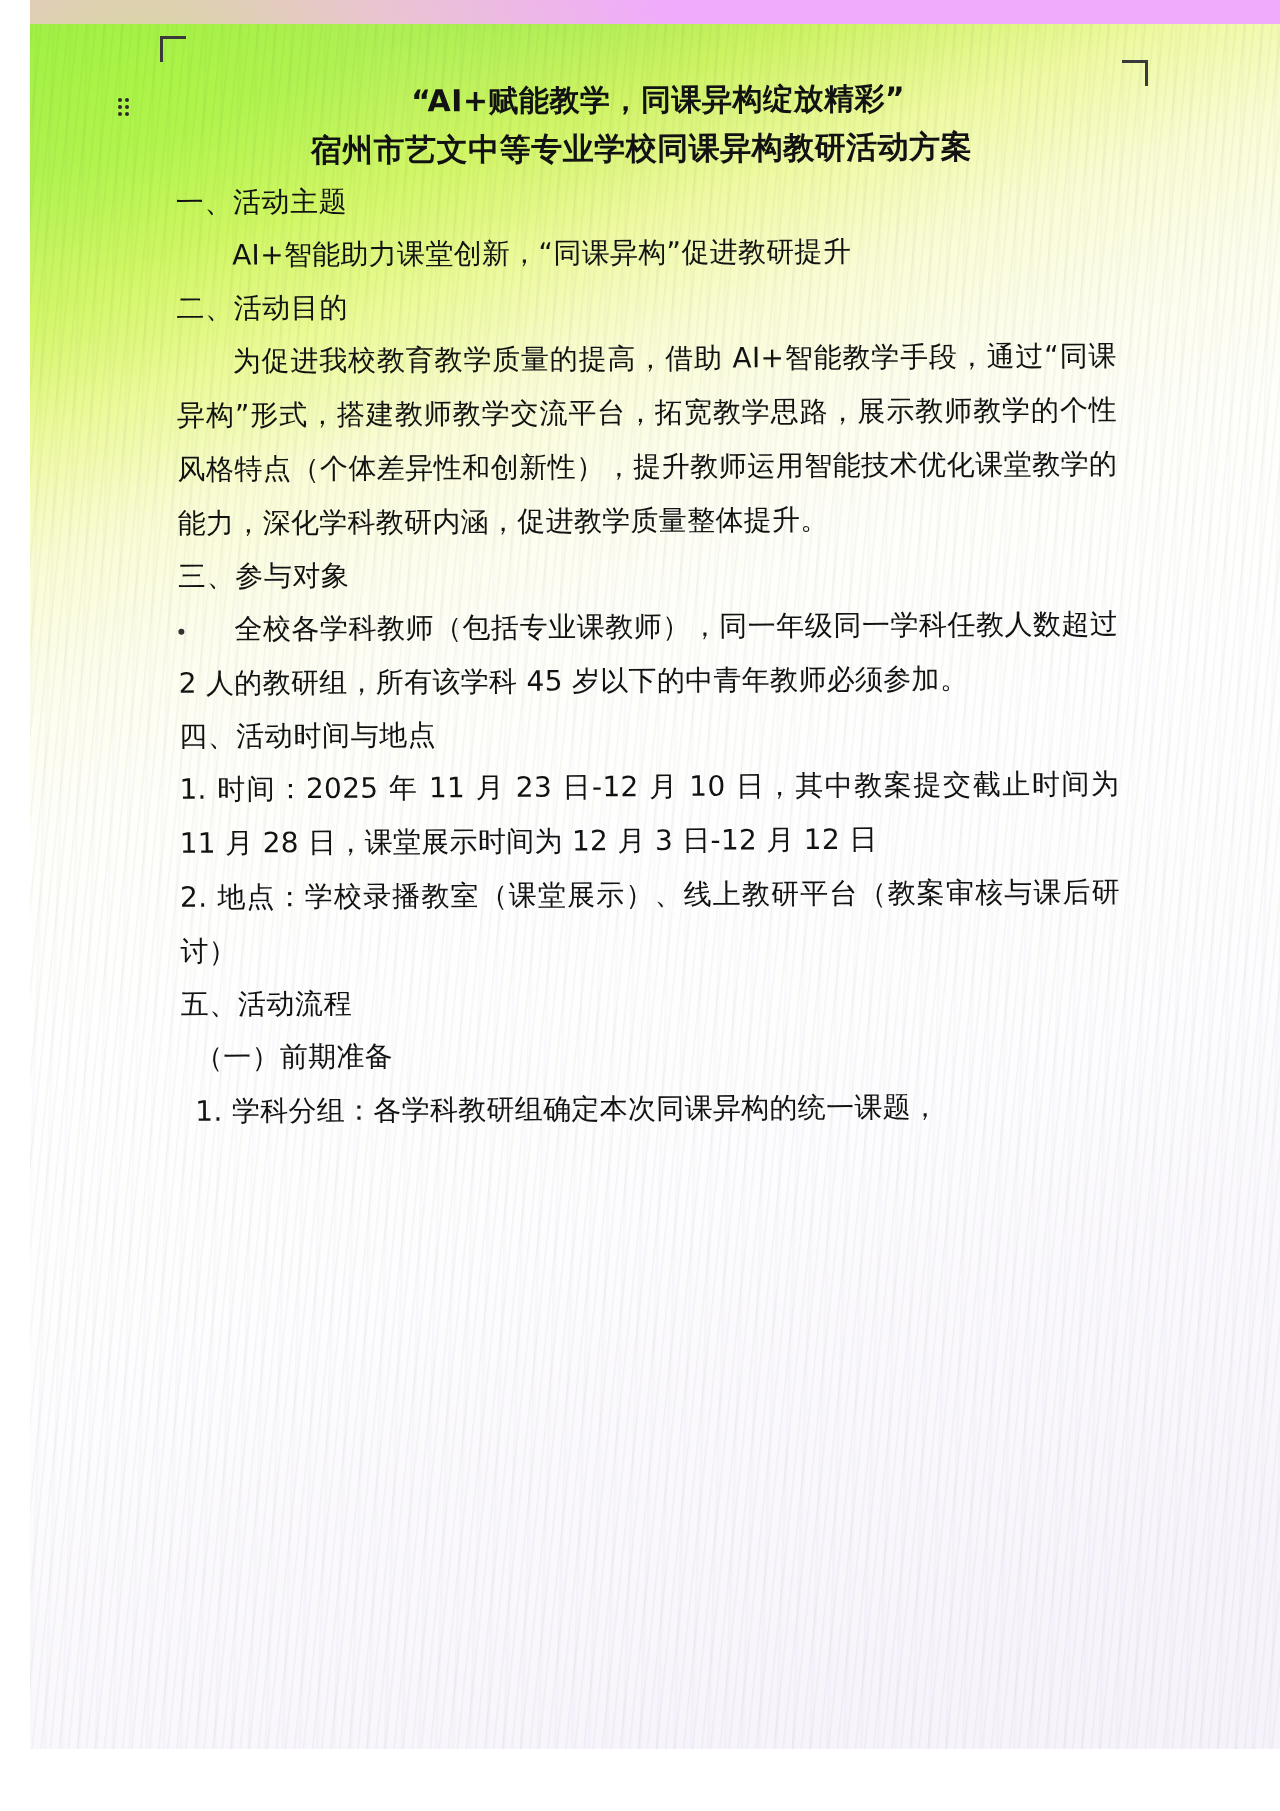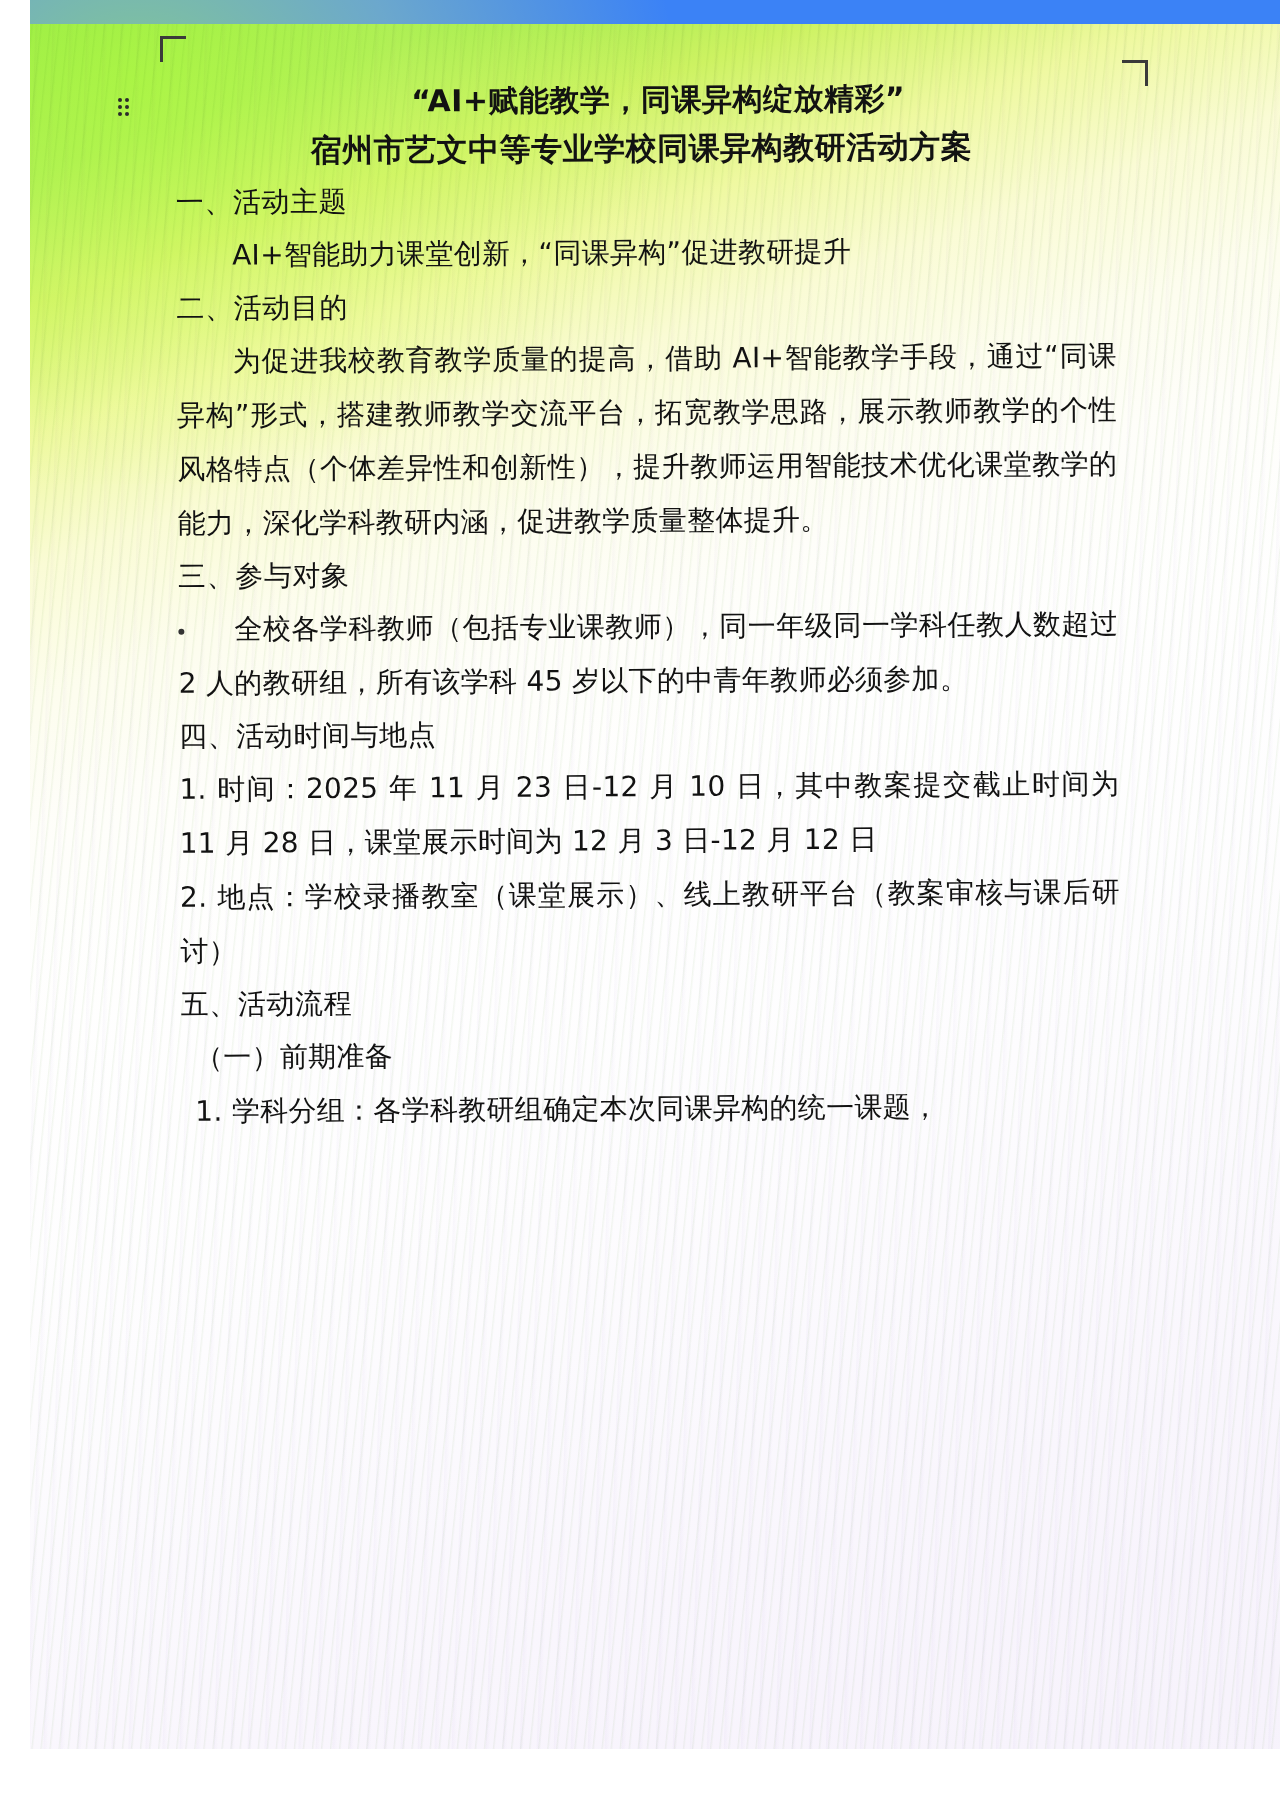--- a/index.html
+++ b/index.html
@@ -14,21 +14,21 @@
     overflow: hidden;
   }
 
   
   .scan-page {
     position: absolute;
     left: 0;
     top: 0;
     width: 1280px;
     height: 1811px;
-    background: #3b82f6;
+    background: #f0abfc;
     overflow: hidden;
   }
 
   
   .paper {
     position: absolute;
     left: 28px;
     top: 24px;
     width: 1252px;
     height: 1725px;

